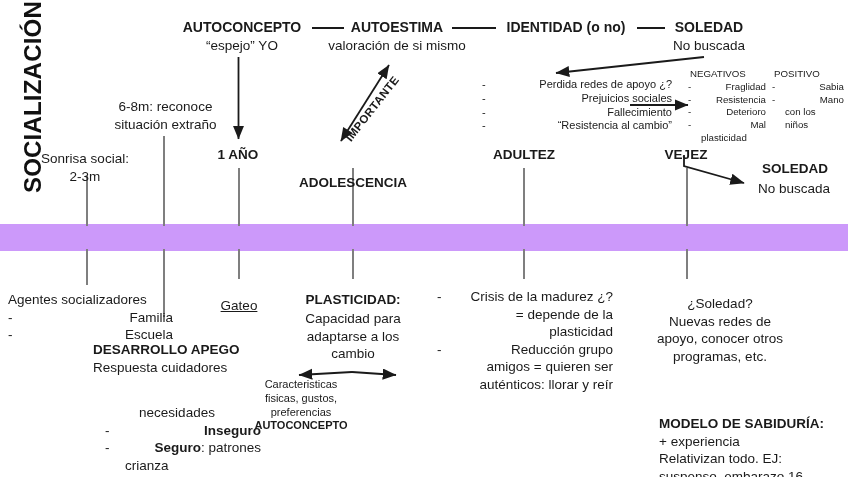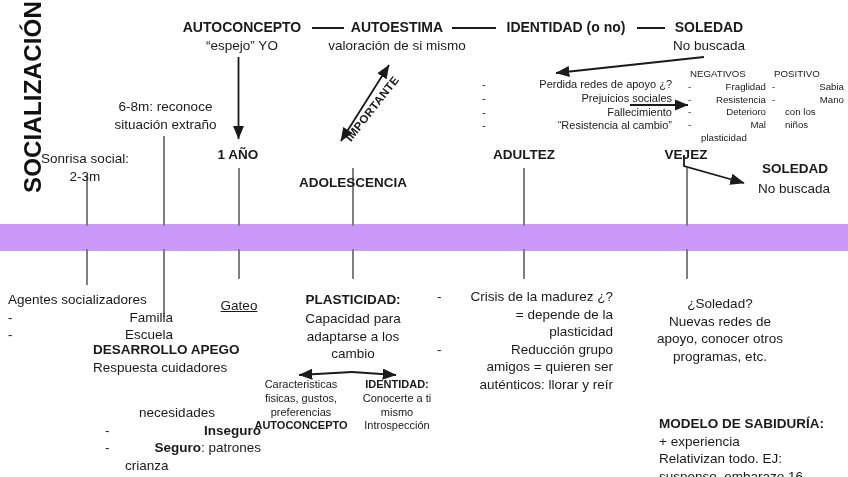--- a/index.html
+++ b/index.html
@@ -207,26 +207,20 @@
     <div>cambio</div>
   </div>
 
   <div class="abs blk small ctr" style="left:249px;top:378px;width:104px;">
     <div>Caracteristicas</div>
     <div>fisicas, gustos,</div>
     <div>preferencias</div>
     <div class="bold">AUTOCONCEPTO</div>
   </div>
 
-  <div class="abs blk small ctr" style="left:353px;top:378px;width:88px;">
-    <div class="bold">IDENTIDAD:</div>
-    <div>Conocerte a ti</div>
-    <div>mismo</div>
-    <div>Introspección</div>
-  </div>
 
   <div class="abs blk lft" style="left:437px;top:288px;width:176px;">
     <div class="li">
       <span class="dash">-</span>
       <div class="txt" style="padding-left:8px;">
         <div class="nowrap">Crisis de la madurez ¿?</div>
         <div>= depende de la</div>
         <div>plasticidad</div>
       </div>
     </div>

